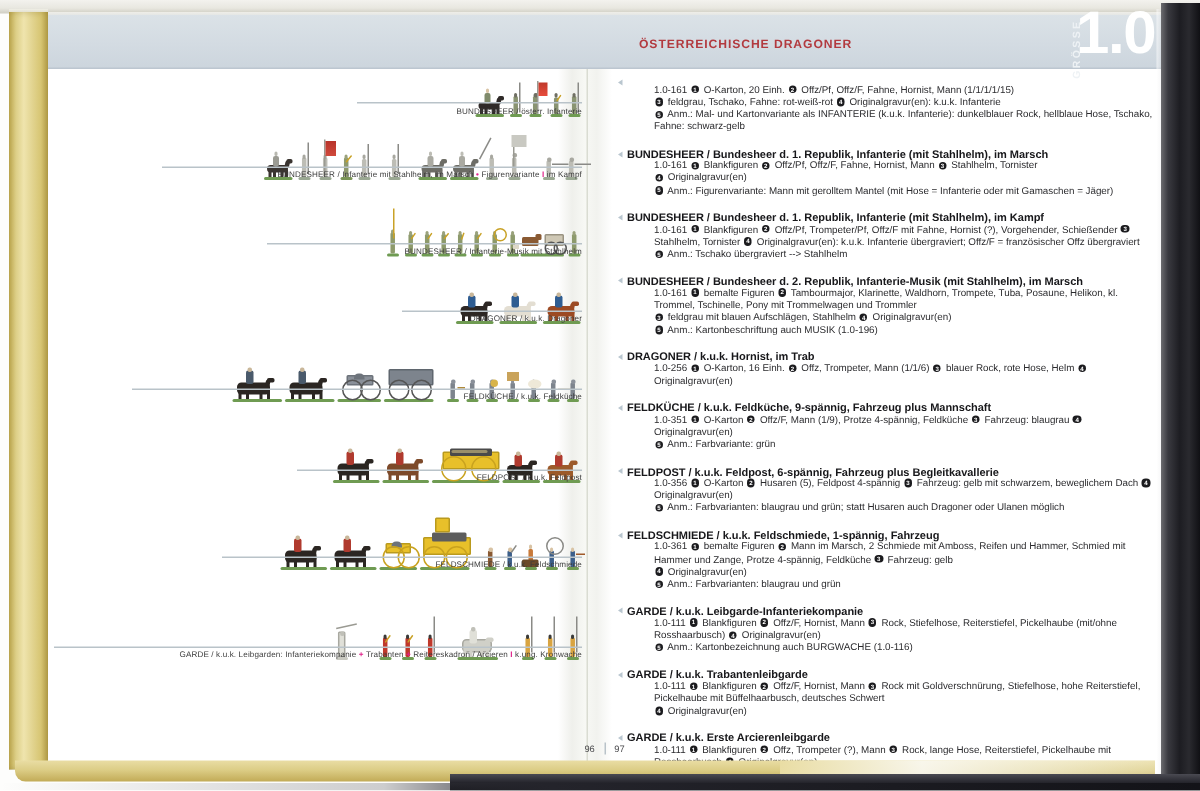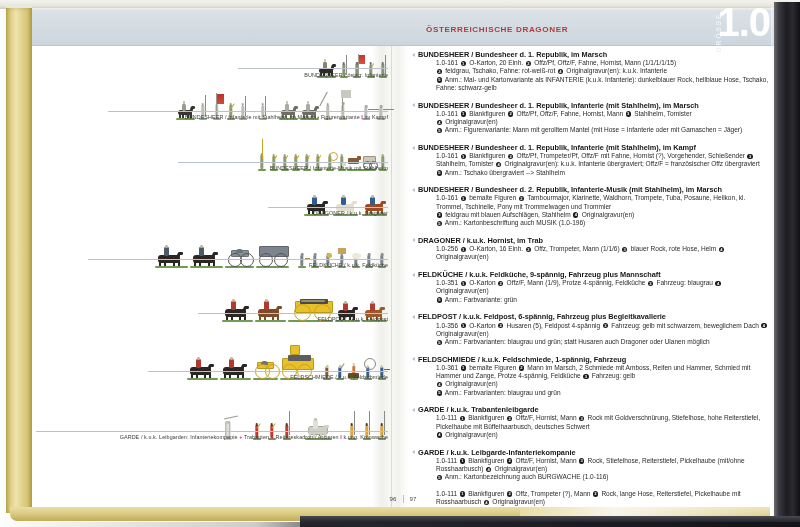--- a/index.html
+++ b/index.html
@@ -681,21 +681,20 @@
         <span>GARDE / k.u.k. Leibgarden: Infanteriekompanie </span><span class="sep">+</span><span> Trabanten </span><span class="sep">+</span><span> Reitereskadron / Arcieren </span><span class="sep">I</span><span> k.ung. Kronwache</span>
       </div>
     </div>
 
   </div>
 
   <div class="right-page" id="entries">
       <div class="entry">
         <div class="entry-head">
           <span class="tri"></span>
-          <span>BUNDESHEER / Bundesheer d. 1. Republik, im Marsch</span>
         </div>
         <div class="entry-body">
           <div>1.0-161 <span class="bul">1</span> O-Karton, 20 Einh. <span class="bul">2</span> Offz/Pf, Offz/F, Fahne, Hornist, Mann (1/1/1/1/15)</div>
           <div><span class="bul">3</span> feldgrau, Tschako, Fahne: rot-weiß-rot <span class="bul">4</span> Originalgravur(en): k.u.k. Infanterie</div>
           <div><span class="bul">5</span> Anm.: Mal- und Kartonvariante als INFANTERIE (k.u.k. Infanterie): dunkelblauer Rock, hellblaue Hose, Tschako, Fahne: schwarz-gelb</div>
         </div>
       </div>
       <div class="entry">
         <div class="entry-head">
           <span class="tri"></span>
@@ -764,38 +763,42 @@
         </div>
         <div class="entry-body">
           <div>1.0-361 <span class="bul">1</span> bemalte Figuren <span class="bul">2</span> Mann im Marsch, 2 Schmiede mit Amboss, Reifen und Hammer, Schmied mit Hammer und Zange, Protze 4-spännig, Feldküche <span class="bul">3</span> Fahrzeug: gelb</div>
           <div><span class="bul">4</span> Originalgravur(en)</div>
           <div><span class="bul">5</span> Anm.: Farbvarianten: blaugrau und grün</div>
         </div>
       </div>
       <div class="entry">
         <div class="entry-head">
           <span class="tri"></span>
+          <span>GARDE / k.u.k. Leibgarde-Infanteriekompanie</span>
+        </div>
+        <div class="entry-body">
+          <div>1.0-111 <span class="bul">1</span> Blankfiguren <span class="bul">2</span> Offz/F, Hornist, Mann  <span class="bul">3</span> Rock, Stiefelhose, Reiterstiefel, Pickelhaube (mit/ohne Rosshaarbusch) <span class="bul">4</span> Originalgravur(en)</div>
+          <div><span class="bul">5</span> Anm.: Kartonbezeichnung auch BURGWACHE (1.0-116)</div>
+        </div>
+      </div>
+      <div class="entry">
+        <div class="entry-head">
+          <span class="tri"></span>
           <span>GARDE / k.u.k. Trabantenleibgarde</span>
         </div>
         <div class="entry-body">
           <div>1.0-111 <span class="bul">1</span> Blankfiguren <span class="bul">2</span> Offz/F, Hornist, Mann <span class="bul">3</span> Rock mit Goldverschnürung, Stiefelhose, hohe Reiterstiefel, Pickelhaube mit Büffelhaarbusch, deutsches Schwert</div>
           <div><span class="bul">4</span> Originalgravur(en)</div>
         </div>
       </div>
       <div class="entry">
         <div class="entry-head">
           <span class="tri"></span>
-          <span>GARDE / k.u.k. Leibgarde-Infanteriekompanie</span>
-        </div>
-        <div class="entry-body">
-          <div>1.0-111 <span class="bul">1</span> Blankfiguren <span class="bul">2</span> Offz/F, Hornist, Mann  <span class="bul">3</span> Rock, Stiefelhose, Reiterstiefel, Pickelhaube (mit/ohne Rosshaarbusch) <span class="bul">4</span> Originalgravur(en)</div>
-          <div><span class="bul">5</span> Anm.: Kartonbezeichnung auch BURGWACHE (1.0-116)</div>
-        </div>
-      </div>
-      <div class="entry">
+          <span>GARDE / k.u.k. Erste Arcierenleibgarde</span>
+        </div>
         <div class="entry-body">
           <div>1.0-111 <span class="bul">1</span> Blankfiguren <span class="bul">2</span> Offz, Trompeter (?), Mann <span class="bul">3</span> Rock, lange Hose, Reiterstiefel, Pickelhaube mit Rosshaarbusch <span class="bul">4</span> Originalgravur(en)</div>
           <div><span class="bul">5</span> Anm.: Malvariante ah  Leibgarde-Reitereskadron</div>
         </div>
       </div>
     </div>
 
   <div class="folio" style="width:742px;left:32px;">
     <span class="l">96</span><span class="bar"></span><span class="r">97</span>
   </div>

